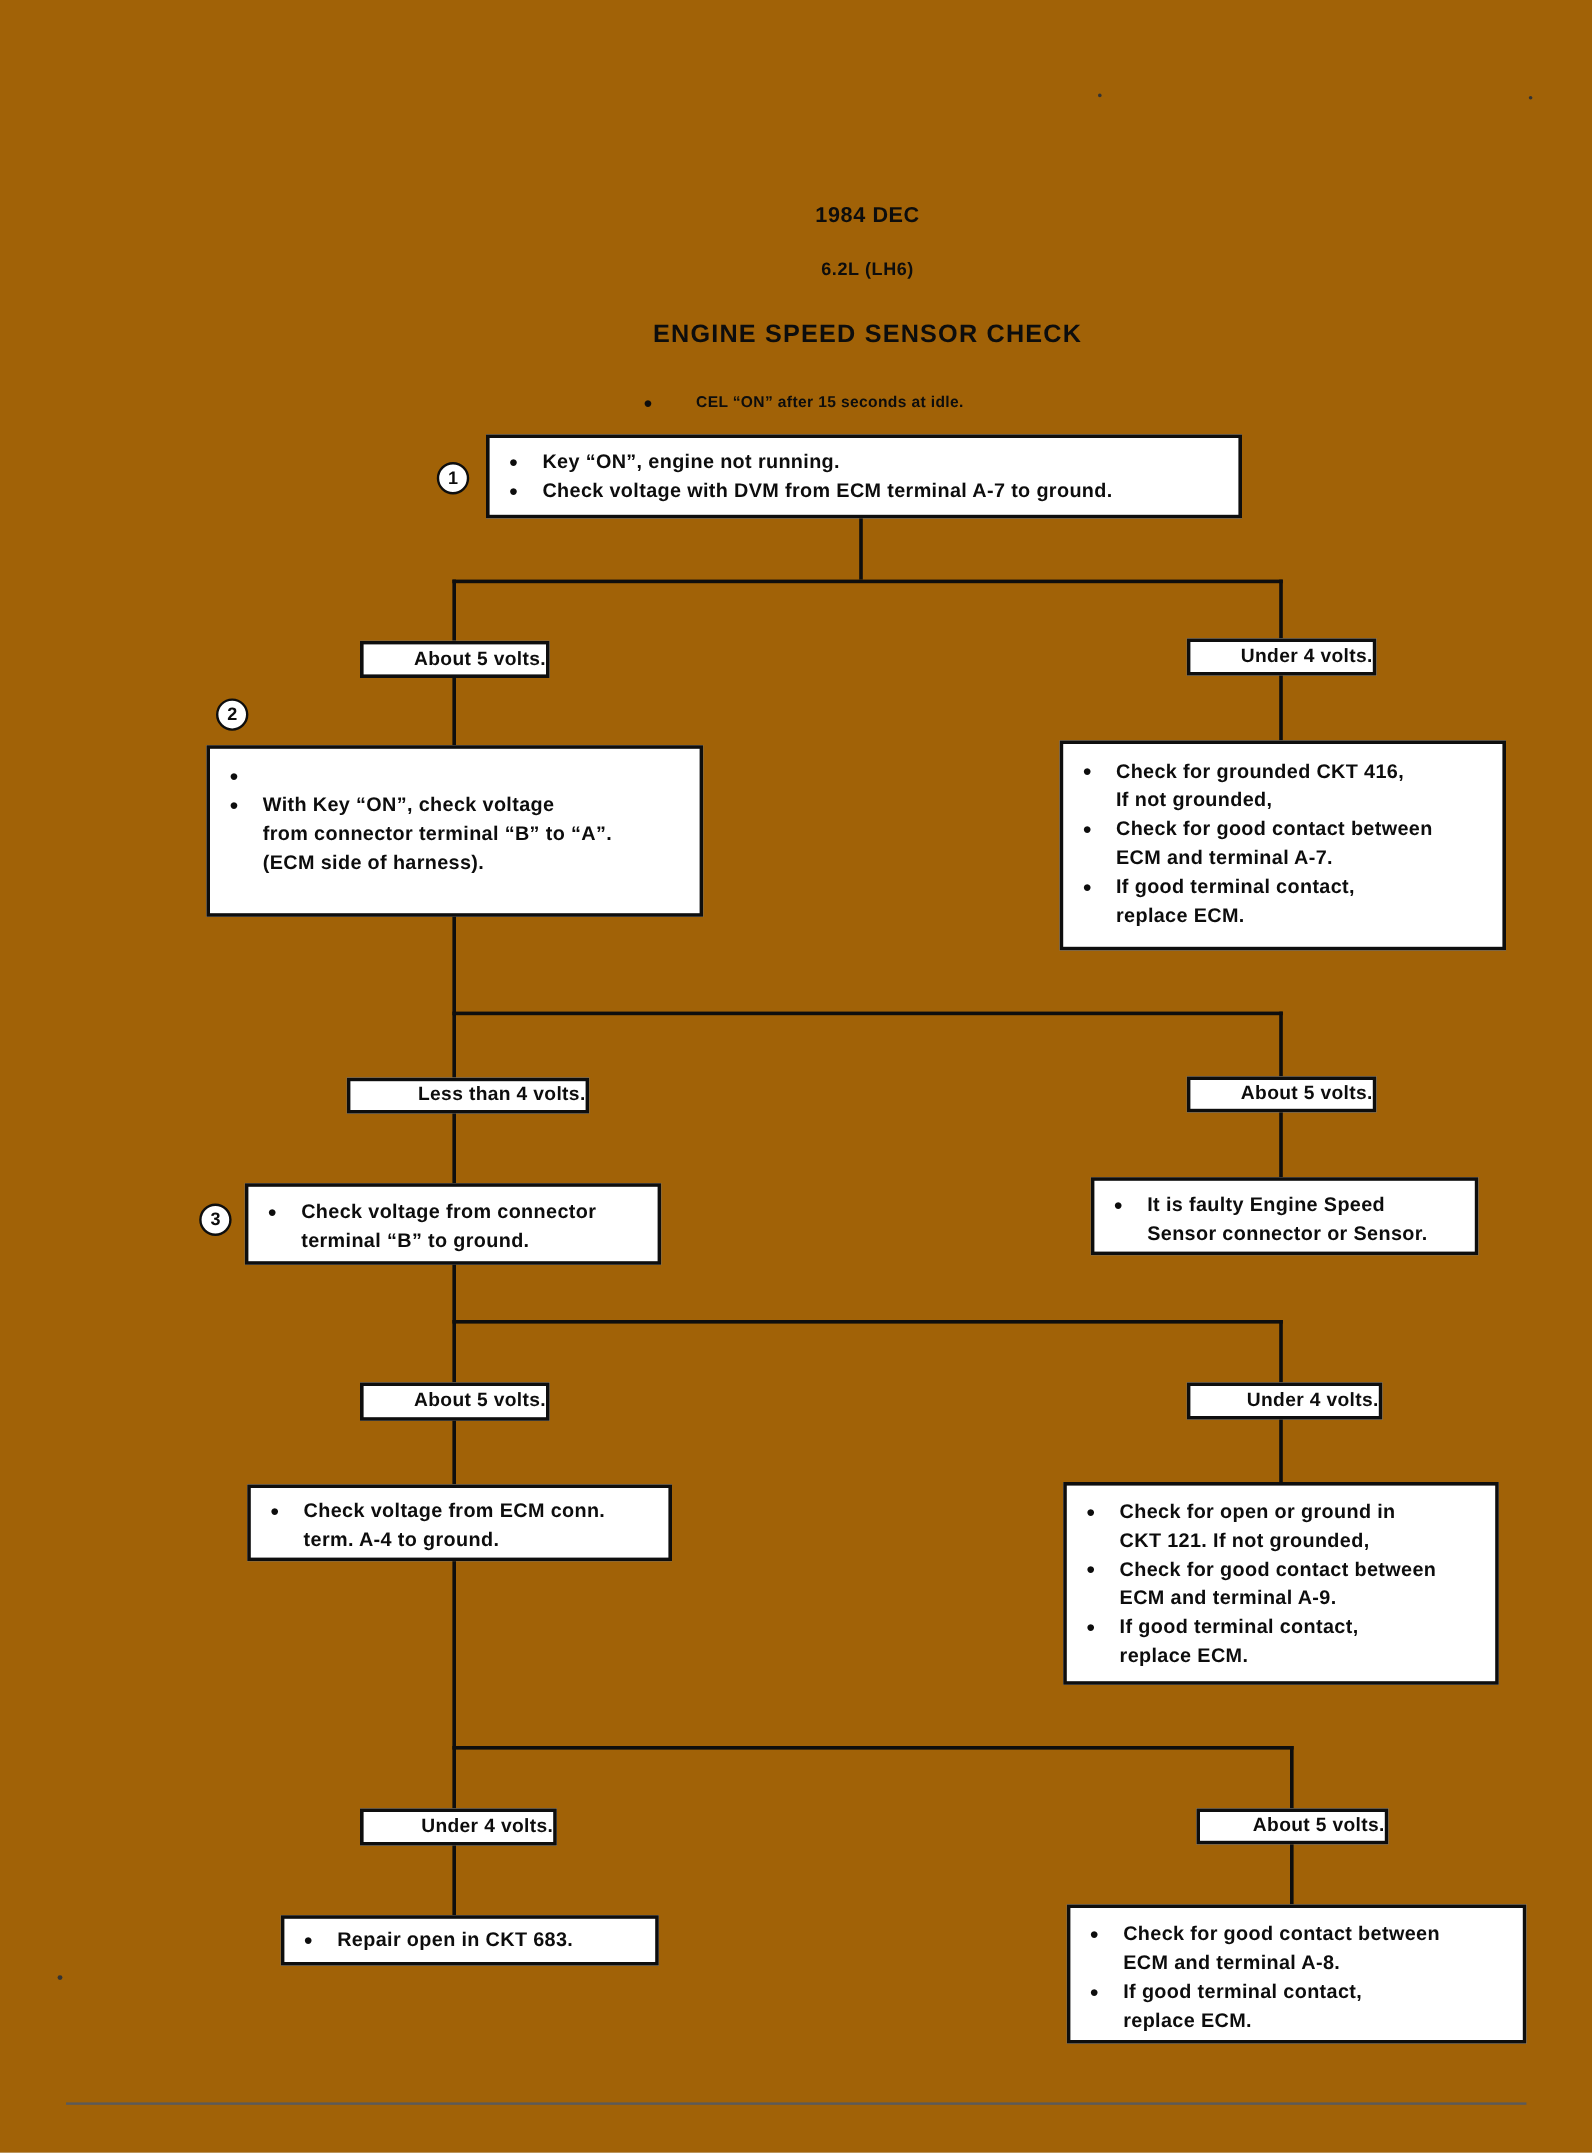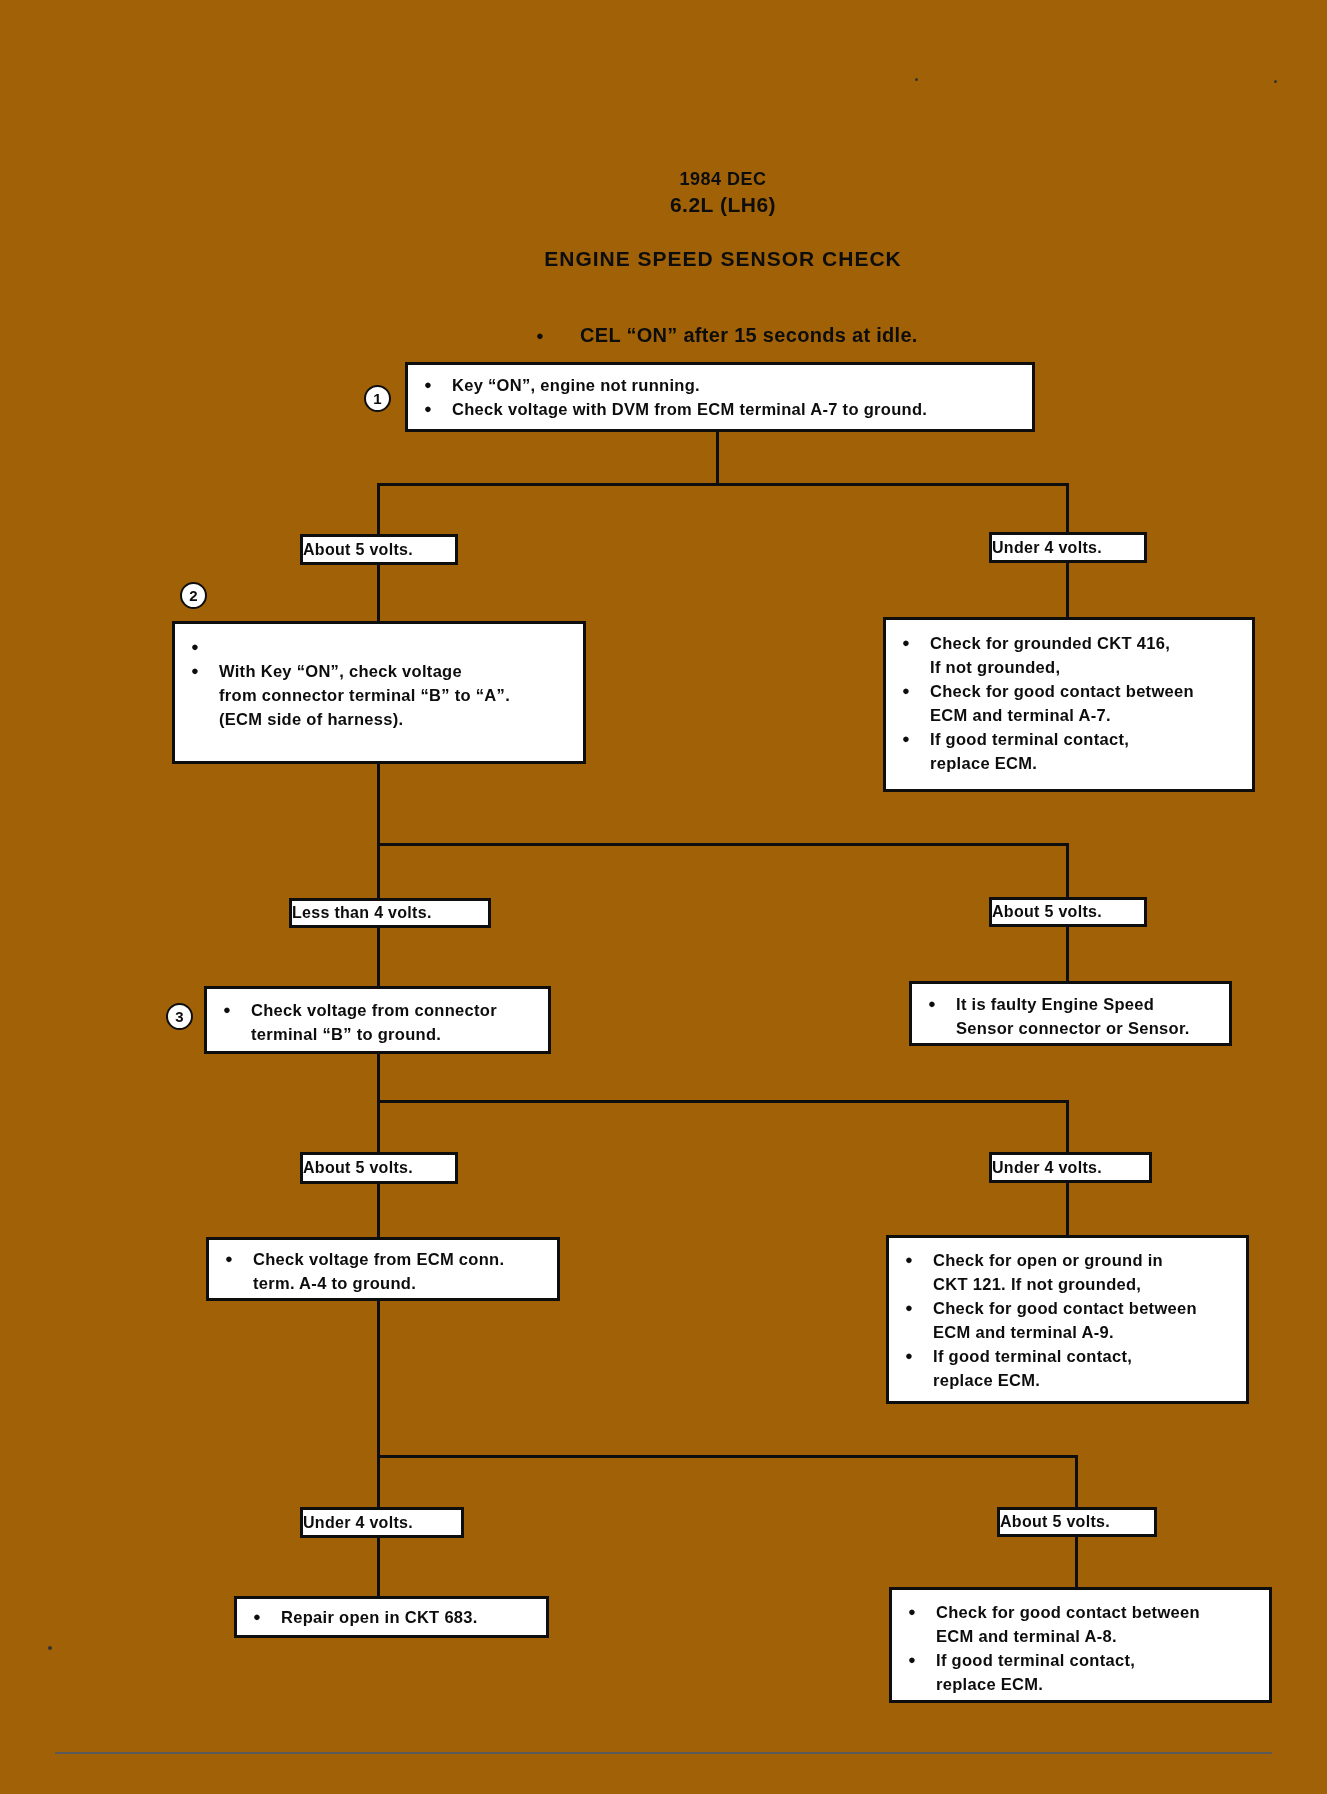--- a/index.html
+++ b/index.html
@@ -5,40 +5,40 @@
   html,body { margin:0; padding:0; background:#e8e8e8; }
   .page {
     position:relative; width:1327px; height:1794px; margin:0 auto;
     background:#a16207; overflow:hidden;
     font-family:"Liberation Sans", sans-serif;
     font-weight:700; color:#0d0d0d;padding-left:20px;
     -webkit-font-smoothing:antialiased;
   }
   .title-block { position:absolute; left:423px; top:166px; width:600px; text-align:center; line-height:26px; }
   .t1 { font-size:18px; letter-spacing:0.5px; }
-  .t2 { font-size:21px; letter-spacing:0.5px; }
+  .t2 { font-size:15px; letter-spacing:0.5px;margin-top:20px; }
   .t3 { font-size:21px; letter-spacing:1px;margin-top:28px; }
 
   .intro { position:absolute; left:536px; top:324px; display:flex; align-items:flex-start; }
   .intro .blt { margin-right:16px; }
-  .intro .btxt { font-size:20px; line-height:22px; letter-spacing:0.3px; }
+  .intro .btxt { font-size:13px; line-height:22px; letter-spacing:0.3px; }
 
   .box {
     position:absolute; box-sizing:border-box;
     border:3px solid #0e0e0e; background:#fff;
   }
   .flow-box { padding:8px 8px 8px 16px; }
   .bi { display:flex; align-items:flex-start; }
   .blt { font-size:13px; line-height:24px; width:28px; flex:0 0 28px; }
   .btxt { white-space:pre-line; font-size:16.5px; line-height:24px; letter-spacing:0.3px; }
 
   .label-box {
     position:absolute; box-sizing:border-box;
     border:3px solid #0e0e0e; background:#fff;
-    display:flex; align-items:center; justify-content:flex-start;
+    display:flex; align-items:center; justify-content:flex-end;
     font-size:16px; letter-spacing:0.3px; white-space:nowrap;
   }
   .circ {
     position:absolute; box-sizing:border-box;
     width:27px; height:27px; border:2.5px solid #0e0e0e; border-radius:50%;
     display:flex; align-items:center; justify-content:center;
     font-size:15px; background:#fff;
   }
   .vline,.hline { position:absolute; background:#0e0e0e; }
   .vline { width:3px; }

